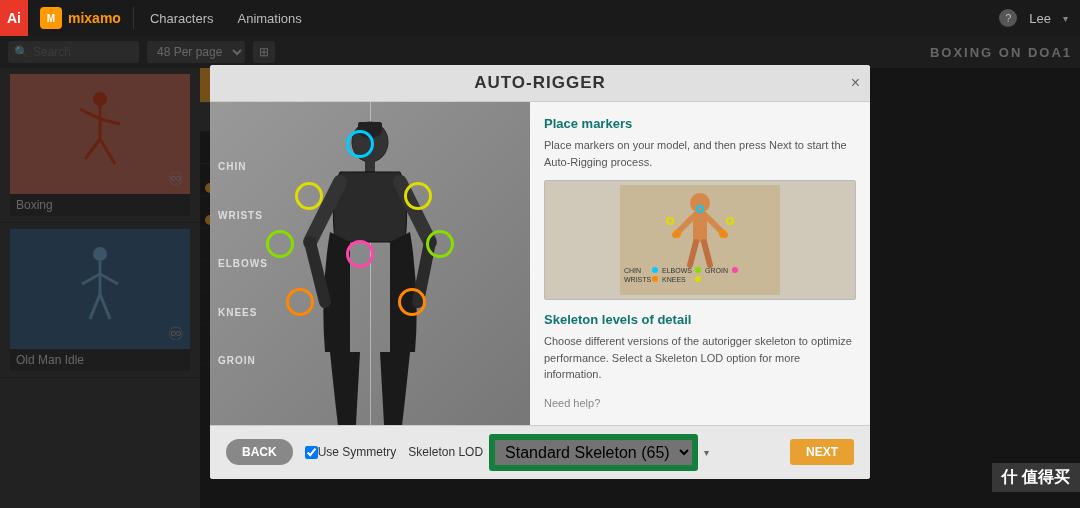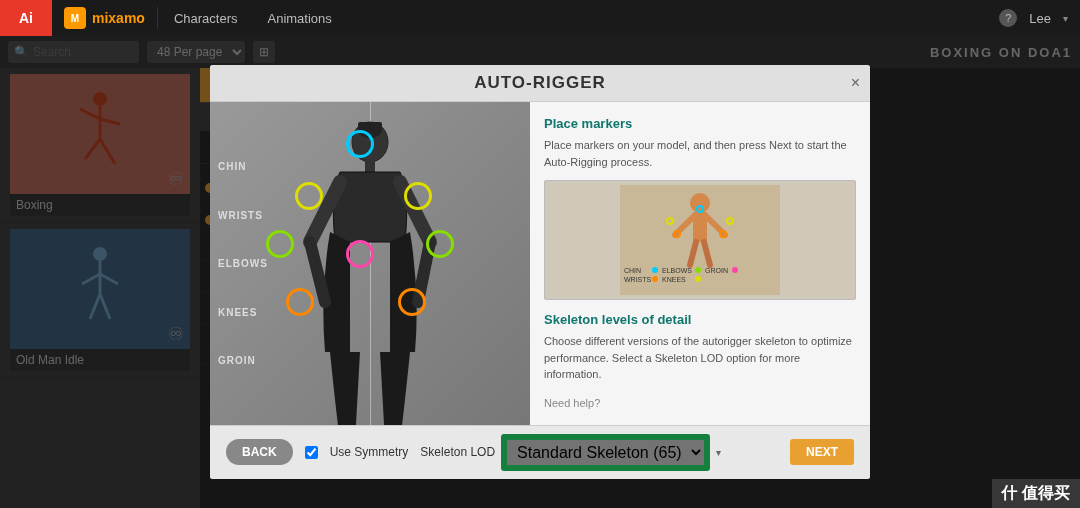--- a/index.html
+++ b/index.html
@@ -4,34 +4,34 @@
   <style>
     * { box-sizing: border-box; margin: 0; padding: 0; }
     body { font-family: Arial, sans-serif; background: #2b2b2b; width: 1080px; height: 508px; overflow: hidden; position: relative; }
 
     
     .top-nav {
       display: flex; align-items: center; height: 36px;
       background: #1a1a1a; color: #ccc; font-size: 13px;
     }
     .adobe-logo {
-      width: 52px; height: 36px; background: #e8382a;
+      width: 28px; height: 36px; background: #e8382a;
       display: flex; align-items: center; justify-content: center;
       color: white; font-weight: bold; font-size: 14px; flex-shrink: 0;
     }
     .mixamo-brand {
       display: flex; align-items: center; padding: 0 12px; gap: 6px;
       border-right: 1px solid #333;
     }
     .mixamo-logo-icon {
       width: 22px; height: 22px; background: #f90; border-radius: 4px;
       display: flex; align-items: center; justify-content: center;
       color: white; font-size: 10px; font-weight: bold;
     }
-    .nav-links { display: flex; gap: 30px; padding: 0 16px; align-items: flex-end; }
+    .nav-links { display: flex; gap: 24px; padding: 0 16px; align-items: flex-end; }
     .nav-links span { cursor: pointer; color: #bbb; font-size: 13px; }
     .nav-right { margin-left: auto; display: flex; align-items: center; gap: 12px; padding-right: 12px; }
     .nav-right span { color: #bbb; font-size: 13px; }
 
     
     .sub-bar {
       display: flex; align-items: center; height: 32px;
       background: #3a3a3a; padding: 0 8px; gap: 8px;
     }
     .search-box {
@@ -120,21 +120,21 @@
     
     .modal-footer {
       background: #e8e8e8; padding: 8px 16px;
       display: flex; align-items: center; gap: 12px;
       border-top: 1px solid #ccc; flex-shrink: 0;
     }
     .back-btn {
       background: #888; color: white; border: none; padding: 6px 16px;
       border-radius: 13px; cursor: pointer; font-size: 12px; font-weight: bold;
     }
-    .symmetry-check { display: flex; align-items: center; gap: 12px; font-size: 12px; color: #333; }
+    .symmetry-check { display: flex; align-items: center; gap: 0; font-size: 12px; color: #333; }
     .skeleton-lod { display: flex; align-items: center; gap: 6px; font-size: 12px; color: #333; }
     .skeleton-select {
       background: #737373; border: 6px solid #15803d; font-size: 16px; padding: 3px 6px;
       border-radius: 3px; cursor: pointer;
     }
     .next-btn {
       margin-left: auto; background: #e8a030; color: white; border: none;
       padding: 6px 16px; border-radius: 3px; cursor: pointer; font-size: 12px; font-weight: bold;
     }
 
@@ -464,16 +464,16 @@
     </div>
 
     <div class="mirror-row">
       <input type="checkbox" style="">
       <span class="mirror-label">Mirror</span>
     </div>
   </div>
 
 </div>
 
-<div style="position:fixed;bottom:0;right:0;background:rgba(255,255,255,0.15);padding:4px 10px;font-size:16px;color:#fff;font-weight:bold;z-index:100;">
+<div style="position:fixed;bottom:16px;right:0;background:rgba(255,255,255,0.15);padding:4px 10px;font-size:16px;color:#fff;font-weight:bold;z-index:100;">
   <span>什</span>
   <span>值得买</span>
 </div>
 
 </body></html>

